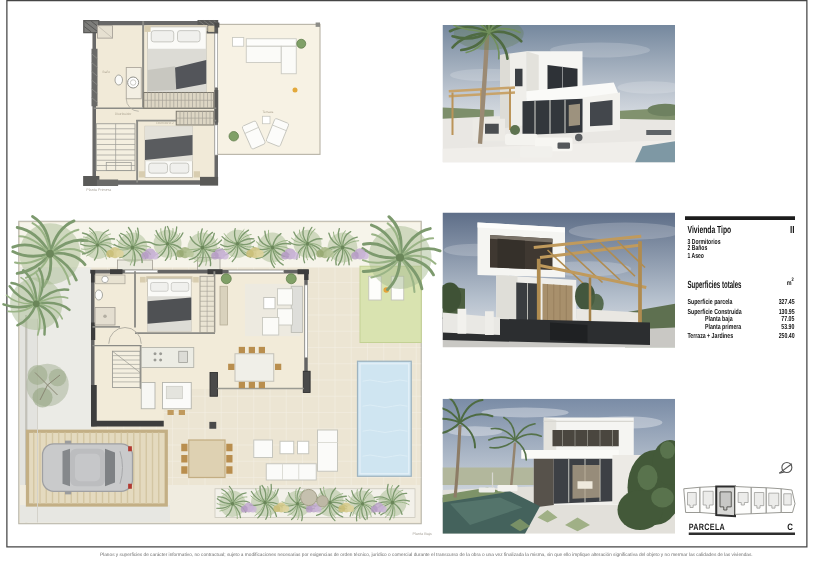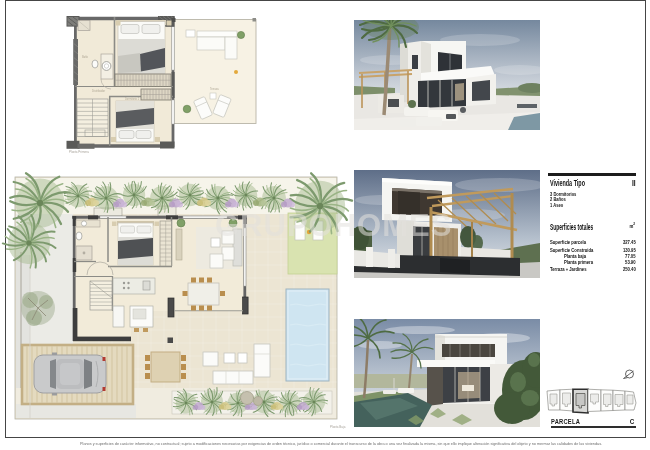--- a/index.html
+++ b/index.html
@@ -980,21 +980,20 @@
     <polygon points="613,390.2 625,391 625,410 613,410.5" fill="#fdfdfc" stroke="#8b8b86" stroke-width="0.7"></polygon>
 
     <path d="M615,394.5 h8 v10 h-3 v2 h-2.5 v-2 h-2.5 z" fill="#ececea" stroke="#9a9a95" stroke-width="0.6"></path>
 
     <polygon points="625,391 633.5,392 636,403 634,410 625,410" fill="#fdfdfc" stroke="#8b8b86" stroke-width="0.7"></polygon>
 
     <path d="M627,395 h6 v9 h-6 z" fill="#ececea" stroke="#9a9a95" stroke-width="0.6"></path>
   </g>
 </svg>
 
-<div class="abs" style="left:215px;top:208px;width:250px;font-size:31px;font-weight:bold;letter-spacing:1px;color:rgba(226,224,220,0.55);white-space:nowrap;">GRUPOHOMES</div>
 
 <div class="abs" style="left:548px;top:173.3px;width:88px;height:2.6px;background:#1c1c1c;"></div>
 
 <div class="abs" style="left:550px;top:179px;font-size:8.2px;font-weight:bold;color:#111;transform:scaleX(0.66);transform-origin:0 0;white-space:nowrap;">Vivienda Tipo</div>
 
 <div class="abs" style="right:14.5px;top:179px;font-size:8.2px;font-weight:bold;color:#111;transform:scaleX(0.8);transform-origin:100% 0;">II</div>
 
 <div class="abs" style="left:550px;top:190.6px;font-size:5.8px;font-weight:bold;color:#111;transform:scaleX(0.7);transform-origin:0 0;white-space:nowrap;">3 Dormitorios</div>
 
 <div class="abs" style="left:550px;top:196.3px;font-size:5.8px;font-weight:bold;color:#111;transform:scaleX(0.7);transform-origin:0 0;white-space:nowrap;">2 Baños</div>

